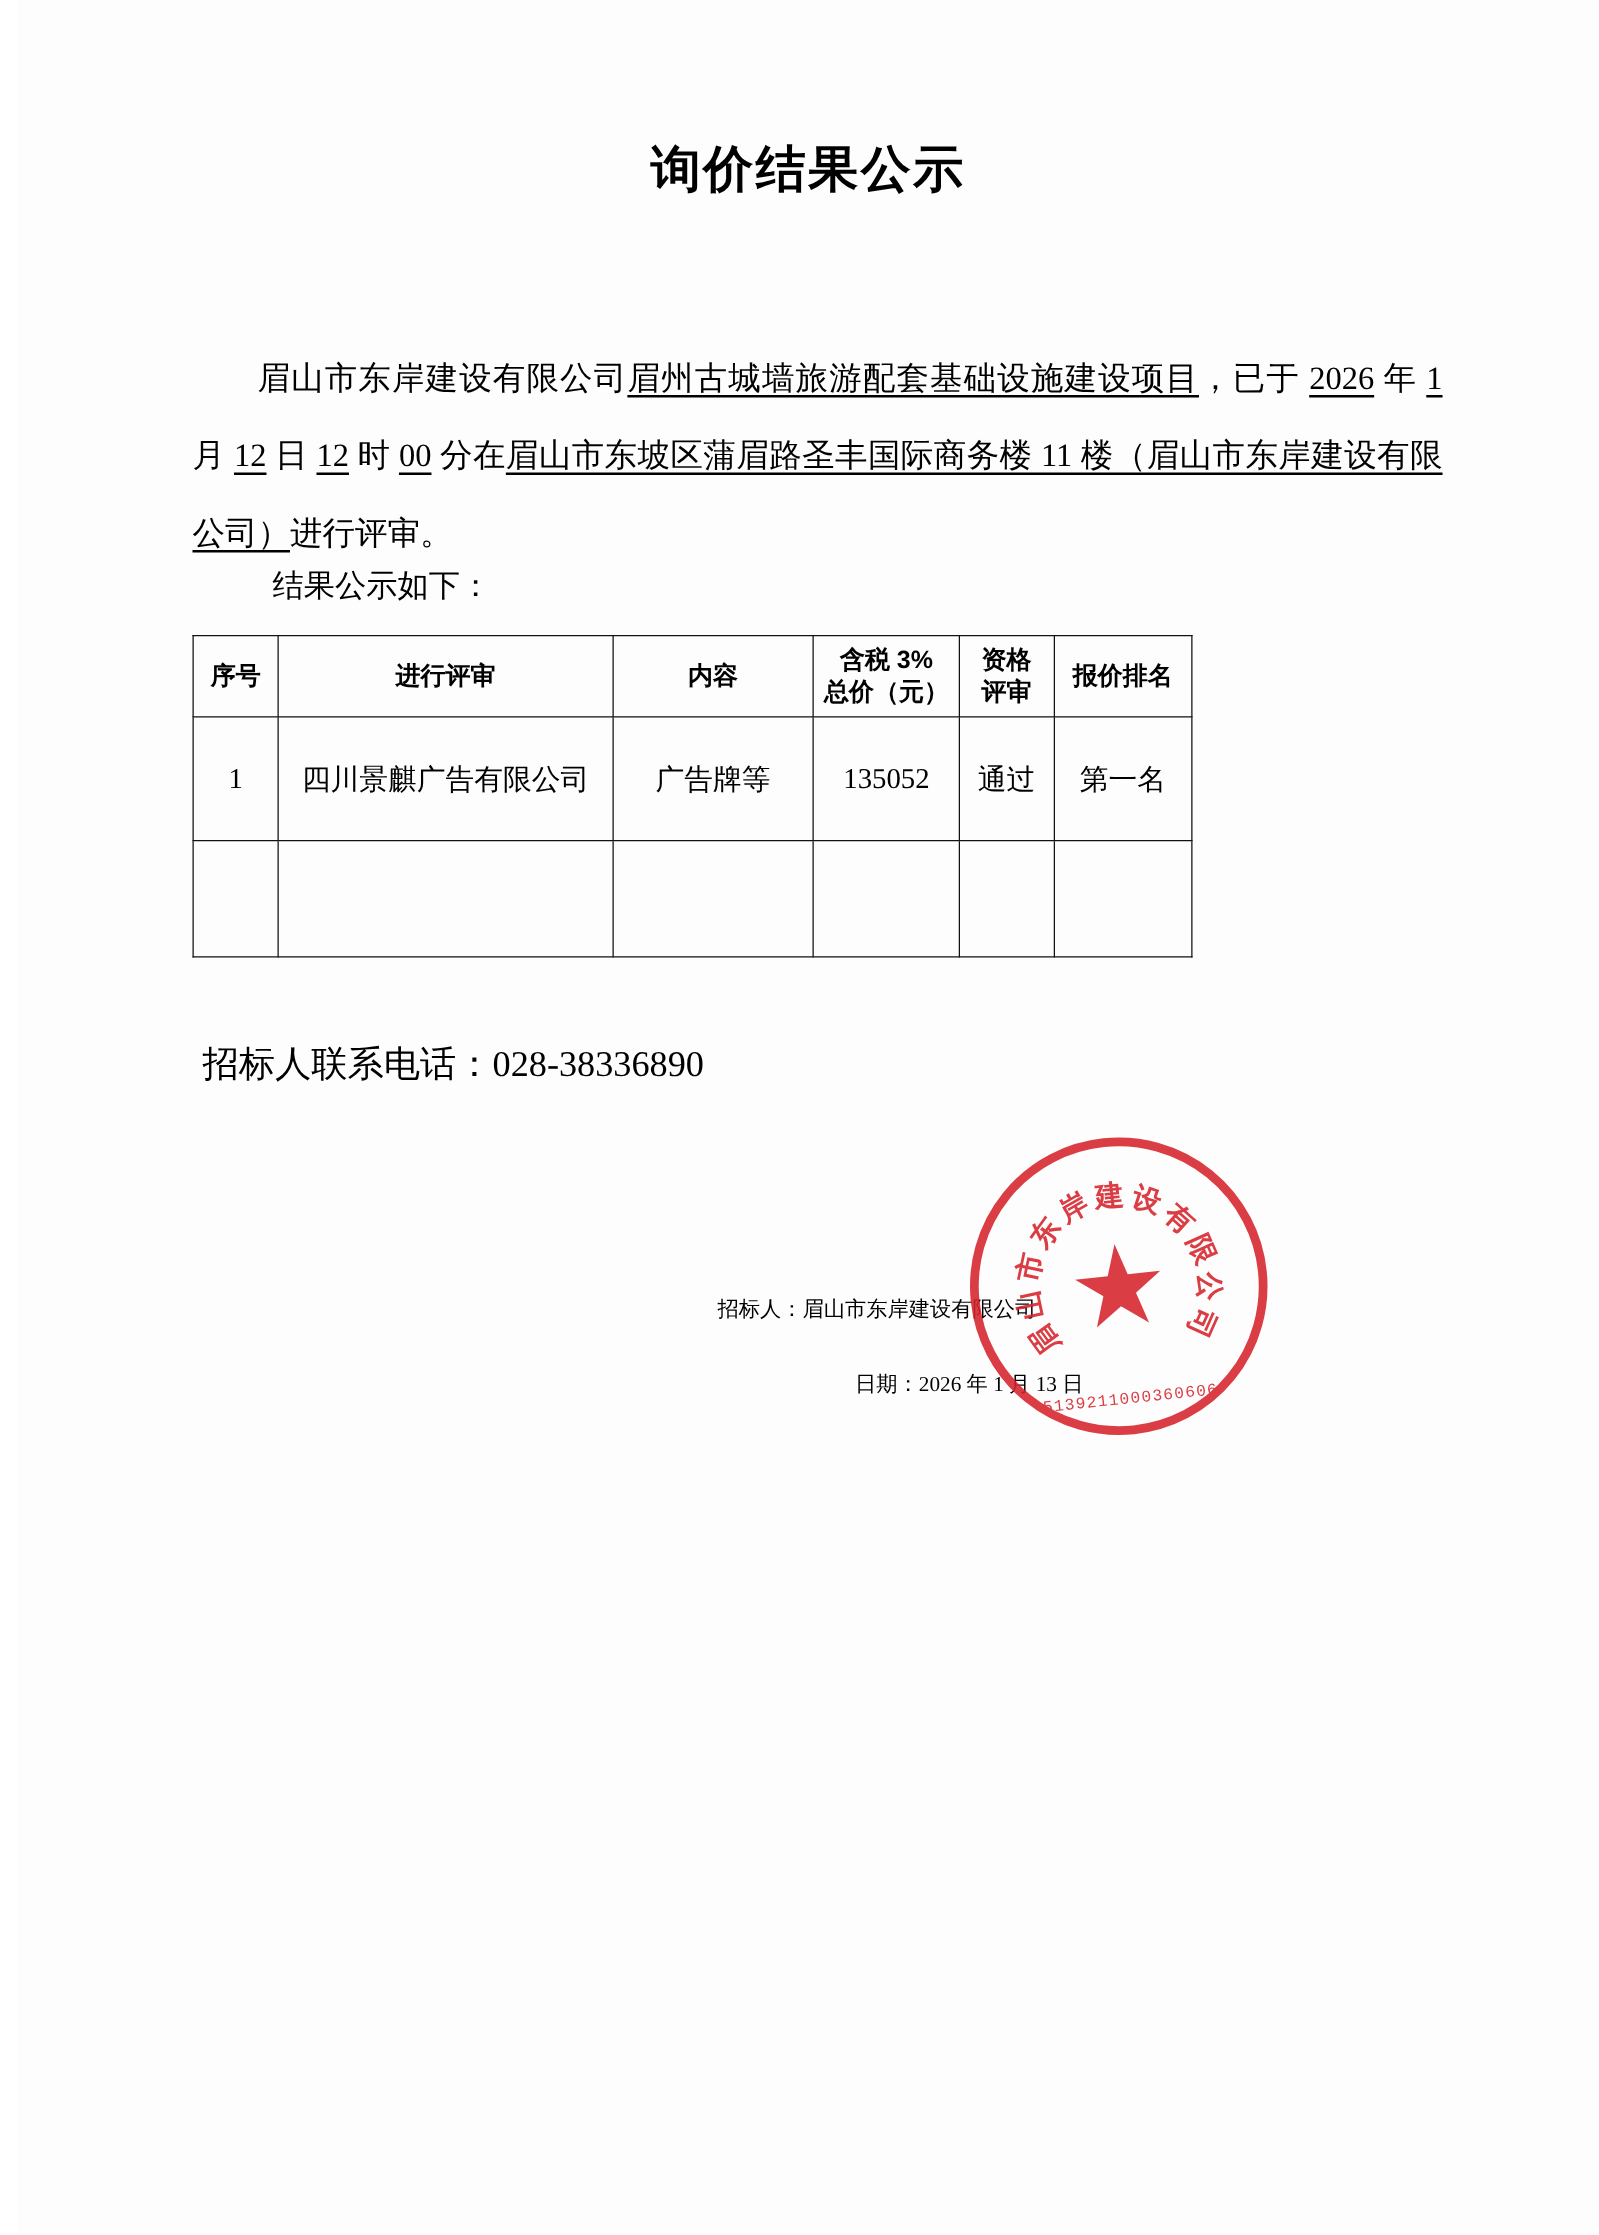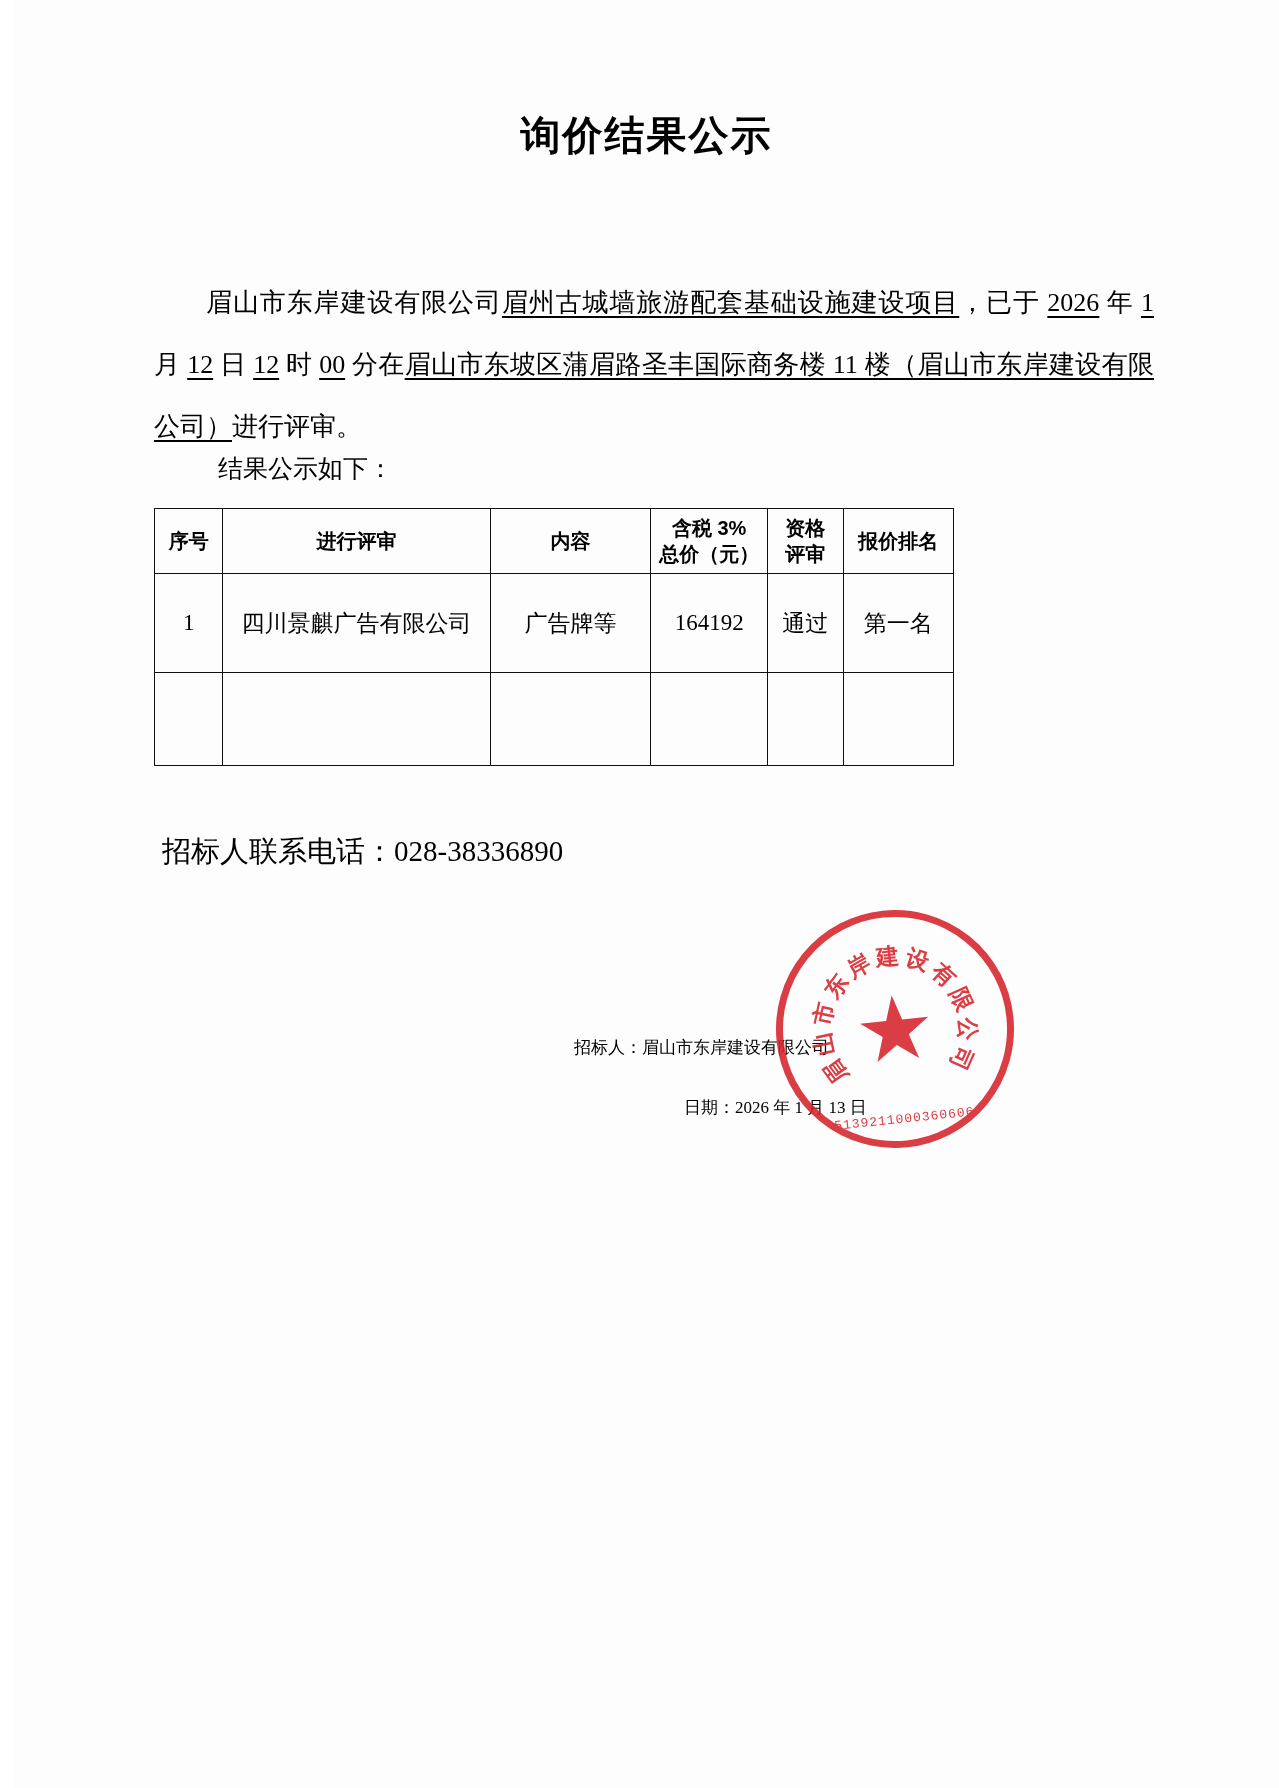--- a/index.html
+++ b/index.html
@@ -199,21 +199,21 @@
         <th class="col-qual th-two-line">资格
 评审</th>
         <th class="col-rank">报价排名</th>
       </tr>
     </thead>
     <tbody>
       <tr>
         <td>1</td>
         <td>四川景麒广告有限公司</td>
         <td>广告牌等</td>
-        <td>164192</td>
+        <td>135052</td>
         <td>通过</td>
         <td>第一名</td>
       </tr>
       <tr class="spacer-row">
         <td></td>
         <td></td>
         <td></td>
         <td></td>
         <td></td>
         <td></td>

